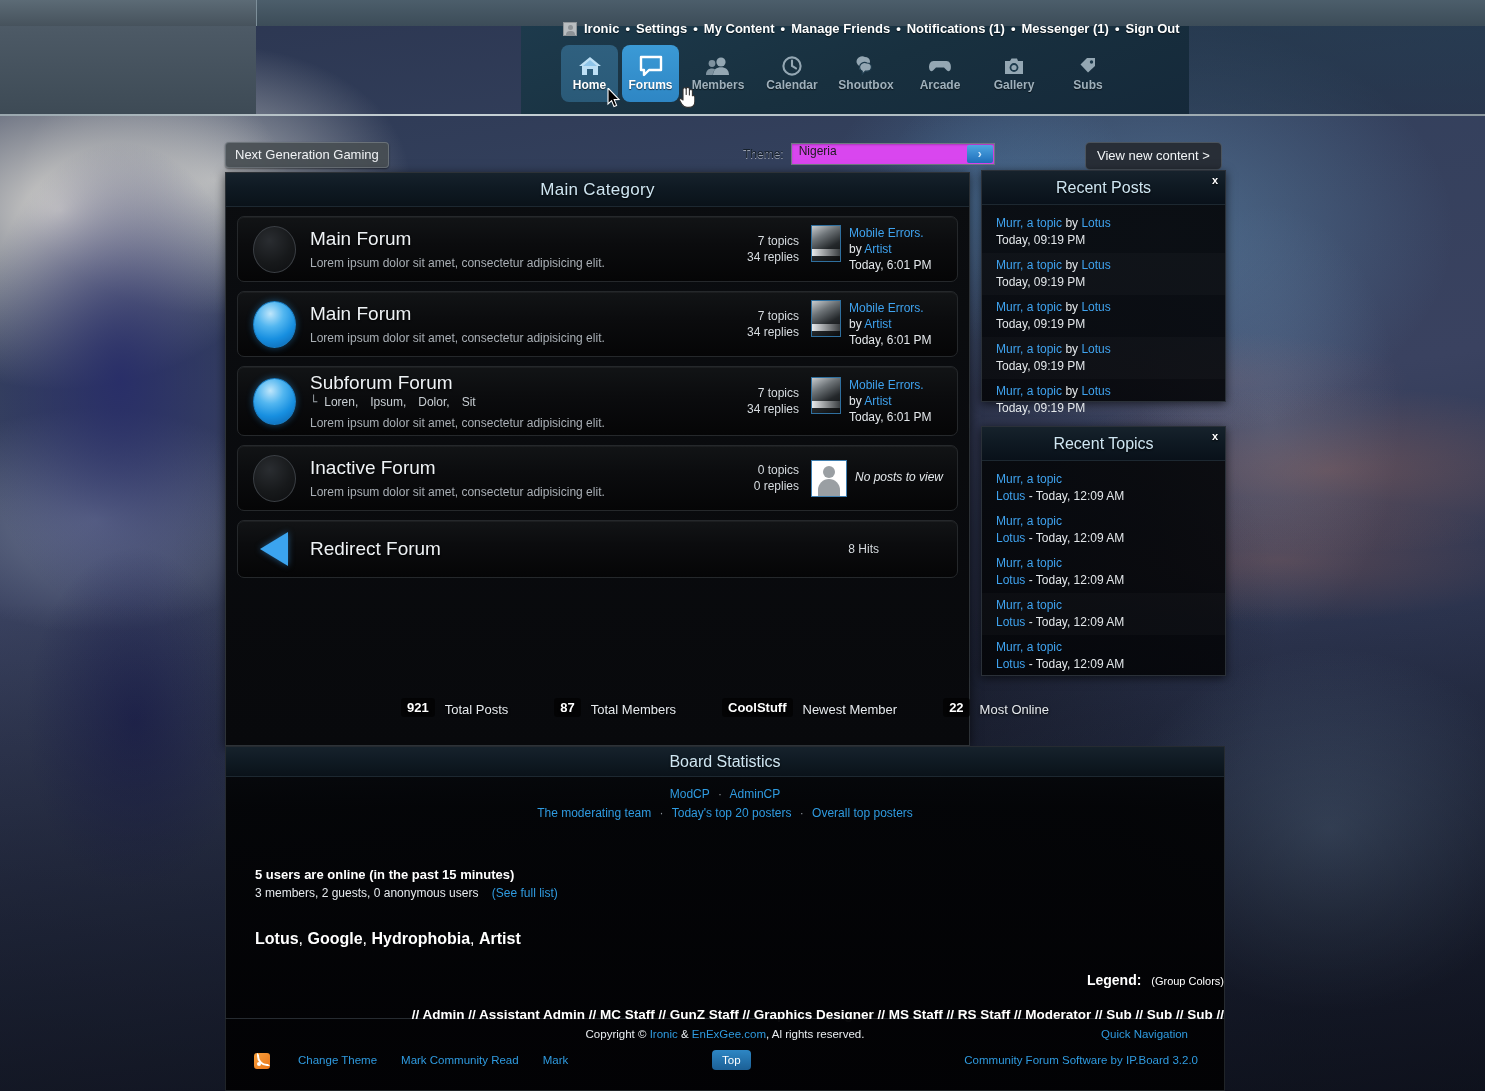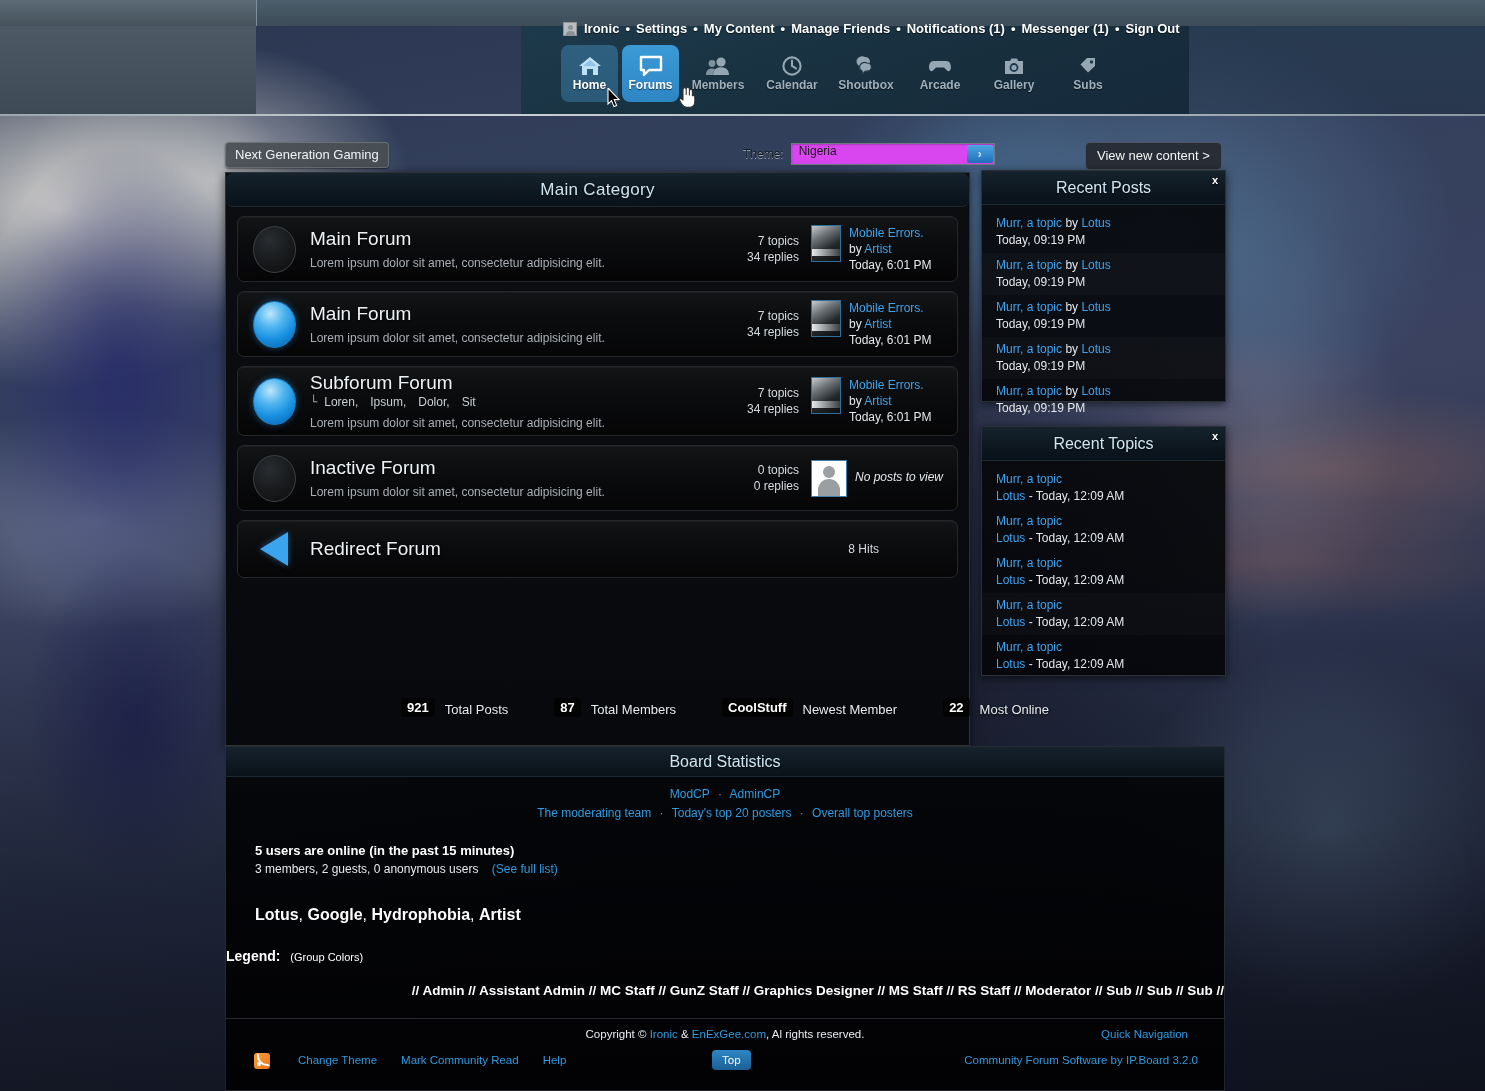--- a/index.html
+++ b/index.html
@@ -203,21 +203,20 @@
     border: 1px solid #2d3237;
     box-shadow: 0 2px 10px rgba(0,0,0,.6);
   }
   #cat-header {
     height: 34px;
     background: linear-gradient(to bottom, #16222c 0%, #0f1a23 45%, #0a1219 100%);
     border-bottom: 1px solid #1d2831;
     display: flex; align-items: center; justify-content: center;
     color: #cfe6f2; font-size: 17px; letter-spacing: .3px;
     text-shadow: 0 1px 2px rgba(0,0,0,.8);
-    border-radius: 7px;
   }
   #cat-body { padding: 9px 11px; }
 
   .forum-row {
     position: relative;
     height: 66px;
     margin-bottom: 9px;
     background: linear-gradient(to bottom, #121416 0%, #0b0c0e 42%, #050506 100%);
     border: 1px solid #25282b;
     border-radius: 7px;
@@ -352,29 +351,29 @@
     color: #cfe6f2; font-size: 16px;
     text-shadow: 0 1px 2px rgba(0,0,0,.8);
   }
   .bs-links-row { text-align: center; font-size: 12px; padding-top: 10px; }
   .bs-links-row a { color: #2f9be0; text-decoration: none; cursor: pointer; }
   .bs-links-row .dot { color: #8a9096; margin: 0 5px; }
   .bs-links-row.second { padding-top: 5px; }
   .bs-online {
     padding: 22px 0 0 29px; color: #fff;
   }
-  .bs-online .t1 { font-size: 13px; font-weight: 700; line-height: 18px; }
+  .bs-online .t1 { font-size: 13px; font-weight: 700; line-height: 18px; margin-top: 24px; }
   .bs-online .t2 { font-size: 12px; line-height: 18px; color: #e6eaee; }
   .bs-online .t2 a { color: #2f9be0; text-decoration: none; margin-left: 10px; cursor: pointer; }
   .bs-users {
     padding: 28px 0 0 29px; font-size: 16px; color: #ffffff;
   }
   .bs-users a { color: #ffffff; font-weight: 700; text-decoration: none; cursor: pointer; }
   .bs-legend {
-    text-align: left; margin-top: 24px; color: #fff; font-size: 14px; font-weight: 700;
+    text-align: right; margin-top: 24px; color: #fff; font-size: 14px; font-weight: 700;
   }
   .bs-legend .sm { font-size: 11px; font-weight: 400; margin-left: 6px; }
   .bs-groups {
     text-align: right; margin-top: 19px; font-size: 13.5px; font-weight: 700; color: #fff;
   }
 
   
   #footer {
     position: absolute; top: 903px; left: 225px; width: 1000px; height: 72px;
     background: linear-gradient(to bottom, rgba(2,2,4,.97), rgba(2,2,4,.99));
@@ -792,21 +791,21 @@
     </div>
     <div class="quicknav">
       <a href="#">Quick Navigation</a>
     </div>
 
     <div class="footer-row">
       <span class="rss-icon"></span>
       <div class="footer-links">
         <a href="#">Change Theme</a>
         <a href="#">Mark Community Read</a>
-        <a href="#">Help</a>
+        <a href="#">Mark</a>
       </div>
       <div class="top-btn">Top</div>
       <div class="ipboard">
         <a href="#">Community Forum Software by IP.Board 3.2.0</a>
       </div>
     </div>
   </div>
 
 </div>
 

